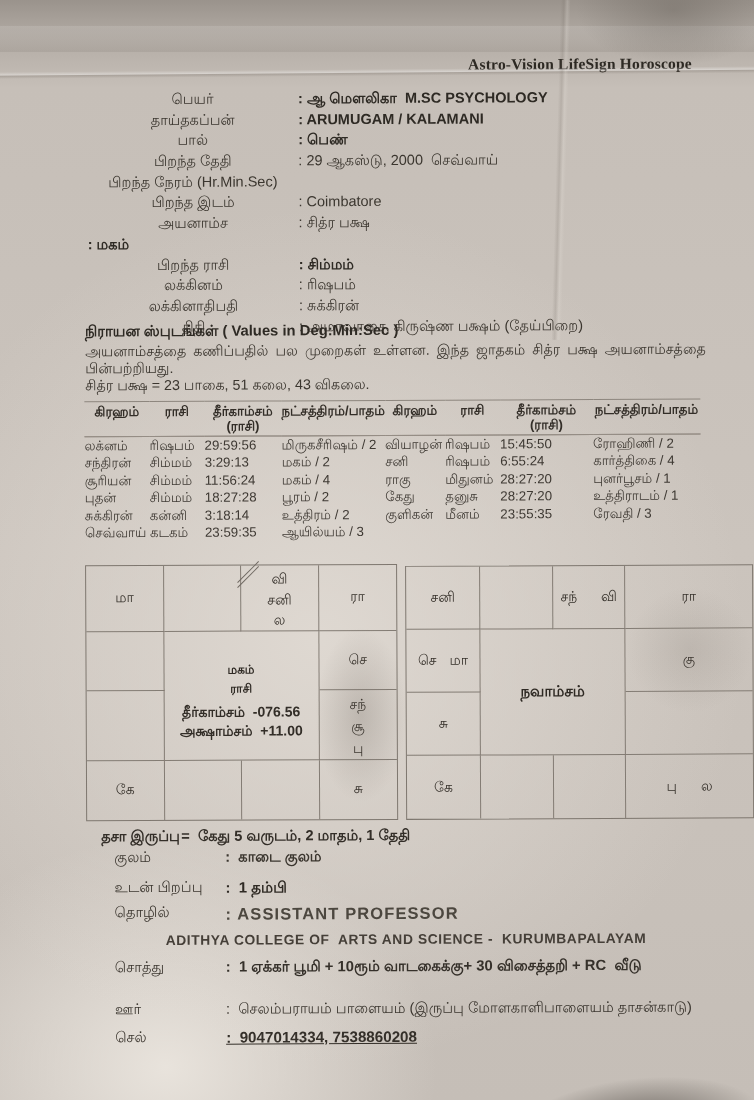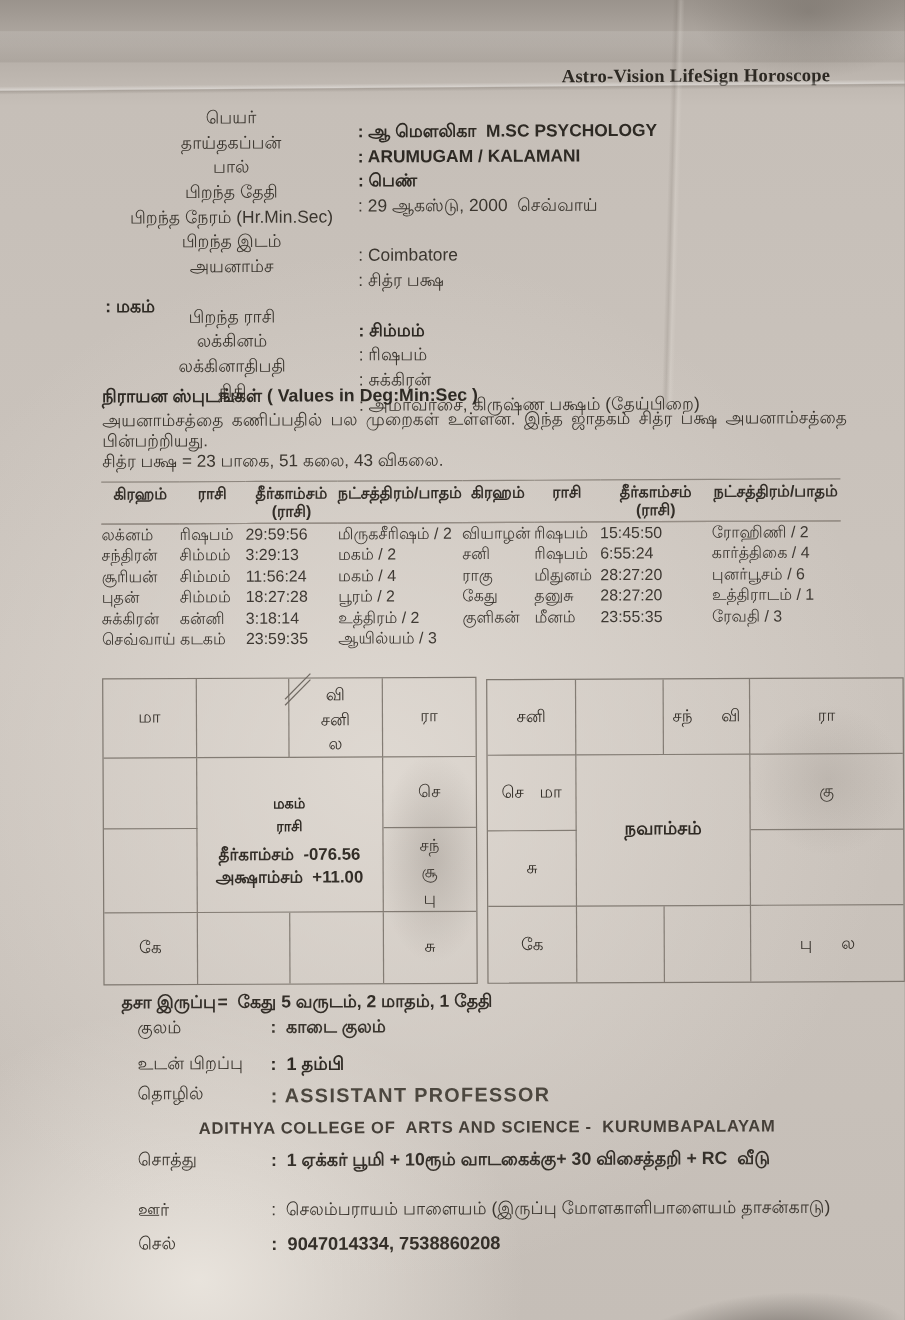--- a/index.html
+++ b/index.html
@@ -29,21 +29,21 @@
     background:radial-gradient(50% 50% at 50% 50%, rgba(88,82,75,.35), transparent 70%);}
 
   
   .title{position:absolute;top:56px;right:60px;font-family:"Liberation Serif",serif;
     font-weight:700;font-size:15.5px;color:#2d2923;letter-spacing:.2px;}
 
   
   .details{position:absolute;left:89px;top:88px;font-size:14.5px;color:#3b362f;}
   .drow{display:flex;height:20.7px;line-height:20.7px;}
   .dlabel{flex:0 0 211px;white-space:pre;text-align:center;}
-  .dvalue{white-space:pre;margin-top:12px;}
+  .dvalue{white-space:pre;}
   .bold{font-weight:700;color:#2e2a24;}
 
   
   .nirayana{position:absolute;left:86px;top:320px;font-size:14.3px;color:#3b362f;}
   .nheading{font-weight:700;font-size:14.8px;color:#2e2a24;line-height:20px;margin-bottom:2px;}
   .nline{line-height:16.5px;word-spacing:3px;white-space:pre;}
   .citra{line-height:16.5px;margin-top:1px;white-space:pre;}
 
   
   .ptable{position:absolute;left:85px;top:400px;border-collapse:collapse;table-layout:fixed;
@@ -93,21 +93,21 @@
   .sibling{top:878px;}
   .sibling .bvalue{font-weight:700;font-size:15px;color:#2f2a24;}
   .profession{top:903px;}
   .profession .bvalue{font-size:16.5px;font-weight:700;letter-spacing:1.1px;color:#4c473f;line-height:20px;}
   .college{position:absolute;left:164px;top:932px;font-size:13.8px;font-weight:600;
     letter-spacing:.6px;color:#453f38;white-space:pre;}
   .property{top:958px;}
   .property .bvalue{font-weight:600;font-size:14.8px;color:#35302a;}
   .place{top:1000px;}
   .phone{top:1028px;}
-  .phone .bvalue{font-weight:600;font-size:15.2px;color:#35302a;}
+  .phone .bvalue{font-weight:600;font-size:15.2px;color:#35302a;text-decoration:underline;}
 </style>
 </head>
 <body>
 
 <div class="photo">
   <div class="content">
 
     <div class="title">Astro-Vision LifeSign Horoscope</div>
 
     <div class="details">
@@ -211,21 +211,21 @@
             <td>கார்த்திகை / 4</td>
         </tr>
         <tr>
           <td>சூரியன்</td>
             <td>சிம்மம்</td>
             <td>11:56:24</td>
             <td>மகம் / 4</td>
             <td>ராகு</td>
             <td>மிதுனம்</td>
             <td>28:27:20</td>
-            <td>புனர்பூசம் / 6</td>
+            <td>புனர்பூசம் / 1</td>
         </tr>
         <tr>
           <td>புதன்</td>
             <td>சிம்மம்</td>
             <td>18:27:28</td>
             <td>பூரம் / 2</td>
             <td>கேது</td>
             <td>தனுசு</td>
             <td>28:27:20</td>
             <td>உத்திராடம் / 1</td>

